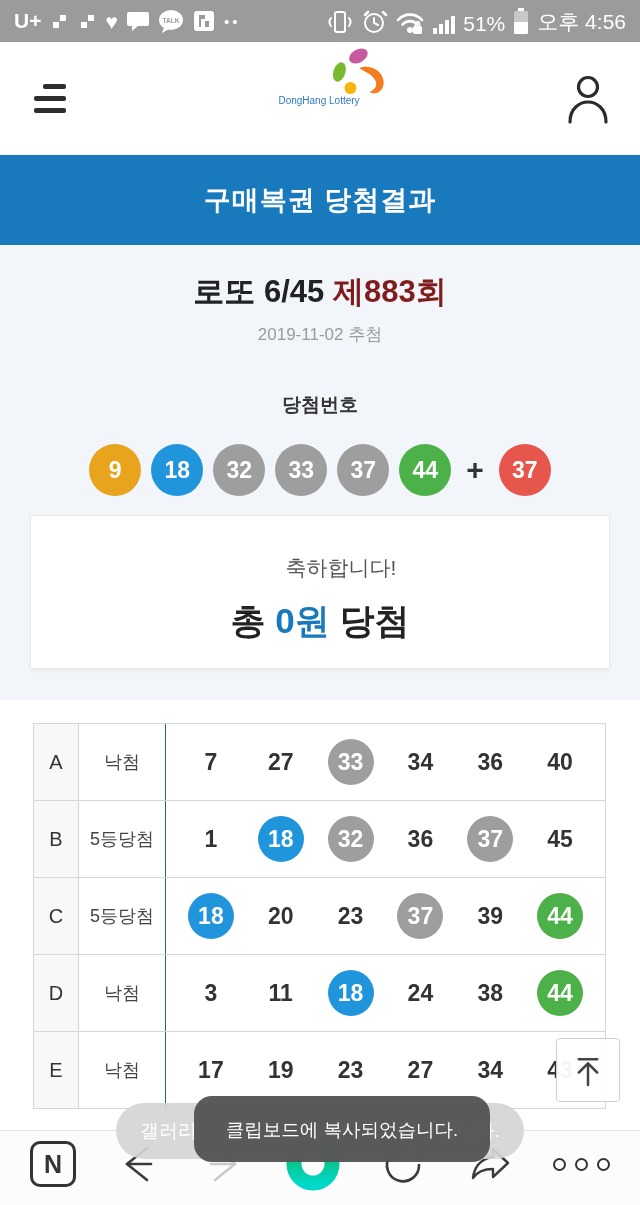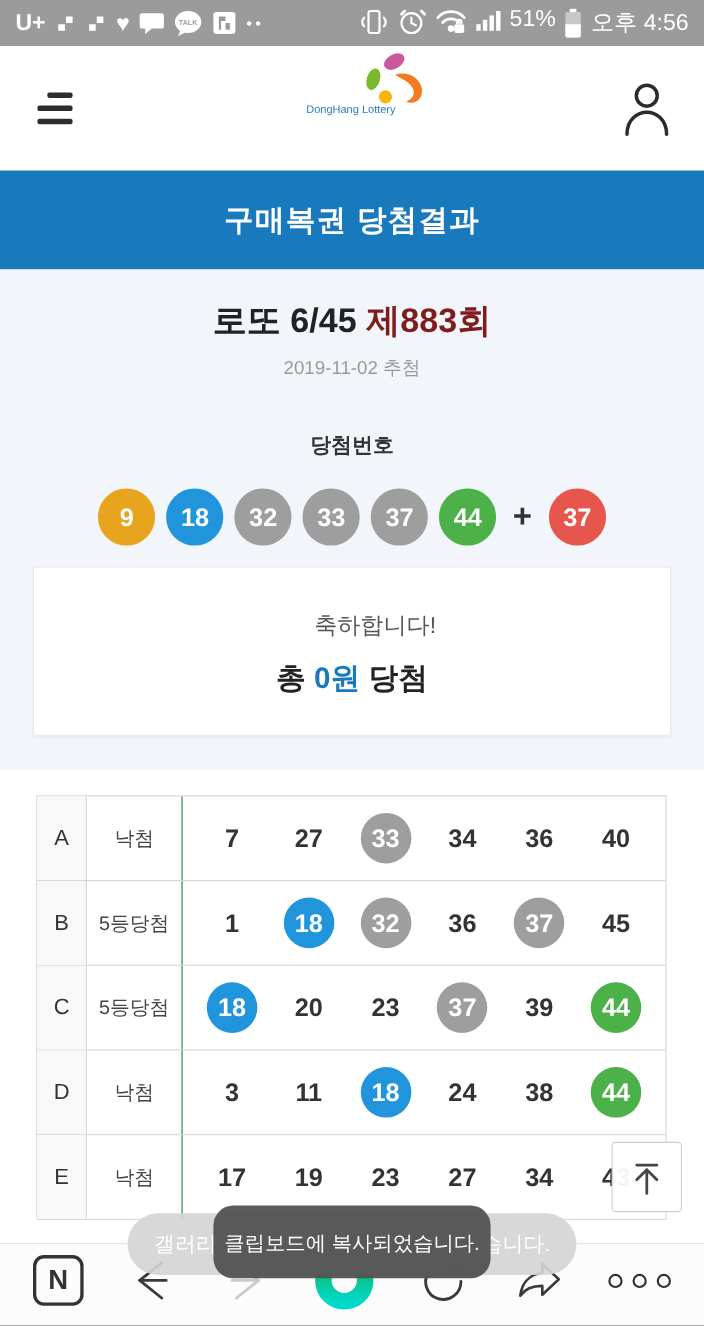--- a/index.html
+++ b/index.html
@@ -3,21 +3,21 @@
 <meta charset="utf-8">
 <style>
   html,body{margin:0;padding:0;background:#555;}
   .screen{position:relative;width:640px;height:1205px;margin:0 auto;background:#ffffff;
           font-family:"Liberation Sans",sans-serif;overflow:hidden;}
 
   
   .status-bar{position:absolute;top:0;left:0;right:0;height:42px;background:#9b9b9b;color:#fff;
               display:flex;align-items:center;padding:0 14px;box-sizing:border-box;gap:8px;}
   .sb-left{display:flex;align-items:center;gap:8px;}
-  .sb-right{margin-left:auto;display:flex;align-items:flex-start;gap:7px;font-size:21px;}
+  .sb-right{margin-left:auto;display:flex;align-items:flex-end;gap:7px;font-size:21px;}
   .sb-carrier{font-weight:bold;font-size:21px;letter-spacing:0;}
   .sb-text{font-size:21px;}
   .sb-heart{font-size:21px;line-height:1;}
   .sb-dots{font-size:15px;letter-spacing:3px;}
   .sb-icon{display:block;}
 
   
   .header{position:absolute;top:42px;left:0;right:0;height:113px;background:#fff;}
   .hamburger{position:absolute;left:34px;top:40px;width:32px;height:32px;display:flex;flex-direction:column;
              justify-content:center;gap:7px;align-items:flex-end;cursor:pointer;}
@@ -43,21 +43,21 @@
   .r-round{color:#7f1d1d;}
   .r-date{margin-top:10px;font-size:17px;color:#9a9a9a;}
   .r-label{margin-top:46px;font-size:19px;font-weight:bold;color:#333;}
   .balls{margin-top:26px;display:flex;justify-content:center;align-items:center;gap:10px;}
   .ball{width:52px;height:52px;border-radius:50%;color:#fff;font-size:23px;font-weight:bold;
         display:flex;align-items:center;justify-content:center;}
   .plus{font-size:30px;font-weight:bold;color:#333;margin:0 5px;}
   .congrats{position:absolute;left:30px;right:30px;top:270px;height:152px;background:#fff;
             border:1px solid #e9e9e9;box-shadow:0 2px 3px rgba(0,0,0,.05);}
   .c-line1{margin-top:38px;font-size:21px;color:#555;padding-left:42px;}
-  .c-line2{margin-top:16px;font-size:27px;font-weight:bold;color:#222;}
+  .c-line2{margin-top:16px;font-size:35px;font-weight:bold;color:#222;}
   .c-amount{color:#1979bd;}
 
   
   .rtable{position:absolute;left:33px;top:723px;width:573px;border:1px solid #d6d6d6;background:#fff;box-sizing:border-box;}
   .t-row{display:flex;height:76px;border-bottom:1px solid #d6d6d6;}
   .t-row:last-child{border-bottom:none;}
   .t-letter{width:45px;background:#f8f8f8;border-right:1px solid #d6d6d6;display:flex;align-items:center;
             justify-content:center;font-size:20px;color:#333;box-sizing:border-box;}
   .t-status{width:87px;border-right:1px solid #15803d;display:flex;align-items:center;justify-content:center;
             font-size:18px;color:#444;box-sizing:border-box;}
@@ -77,21 +77,21 @@
   .nav-item{display:flex;align-items:center;justify-content:center;height:52px;cursor:pointer;}
   .naver-box{width:46px;height:46px;border:3px solid #333;border-radius:10px;display:flex;align-items:center;
              justify-content:center;font-size:25px;font-weight:bold;color:#333;box-sizing:border-box;}
   .dots3{display:flex;gap:9px;}
   .dots3 i{width:13px;height:13px;border:2.5px solid #333;border-radius:50%;box-sizing:border-box;}
 
   
   .toast-back{position:absolute;left:116px;top:1103px;width:408px;height:56px;border-radius:28px;
               background:rgba(213,213,213,.92);color:#fff;font-size:19px;display:flex;align-items:center;
               justify-content:space-between;padding:0 24px;box-sizing:border-box;z-index:5;}
-  .toast-front{position:absolute;left:194px;top:1096px;width:252px;height:66px;border-radius:18px;
+  .toast-front{position:absolute;left:194px;top:1096px;width:296px;height:66px;border-radius:18px;
                background:rgba(82,82,82,.95);color:#fff;font-size:18.5px;display:flex;align-items:center;
                justify-content:center;white-space:nowrap;z-index:6;}
 </style>
 </head>
 <body>
 
 <div class="screen">
 
   <div class="status-bar">
     <div class="sb-left">

